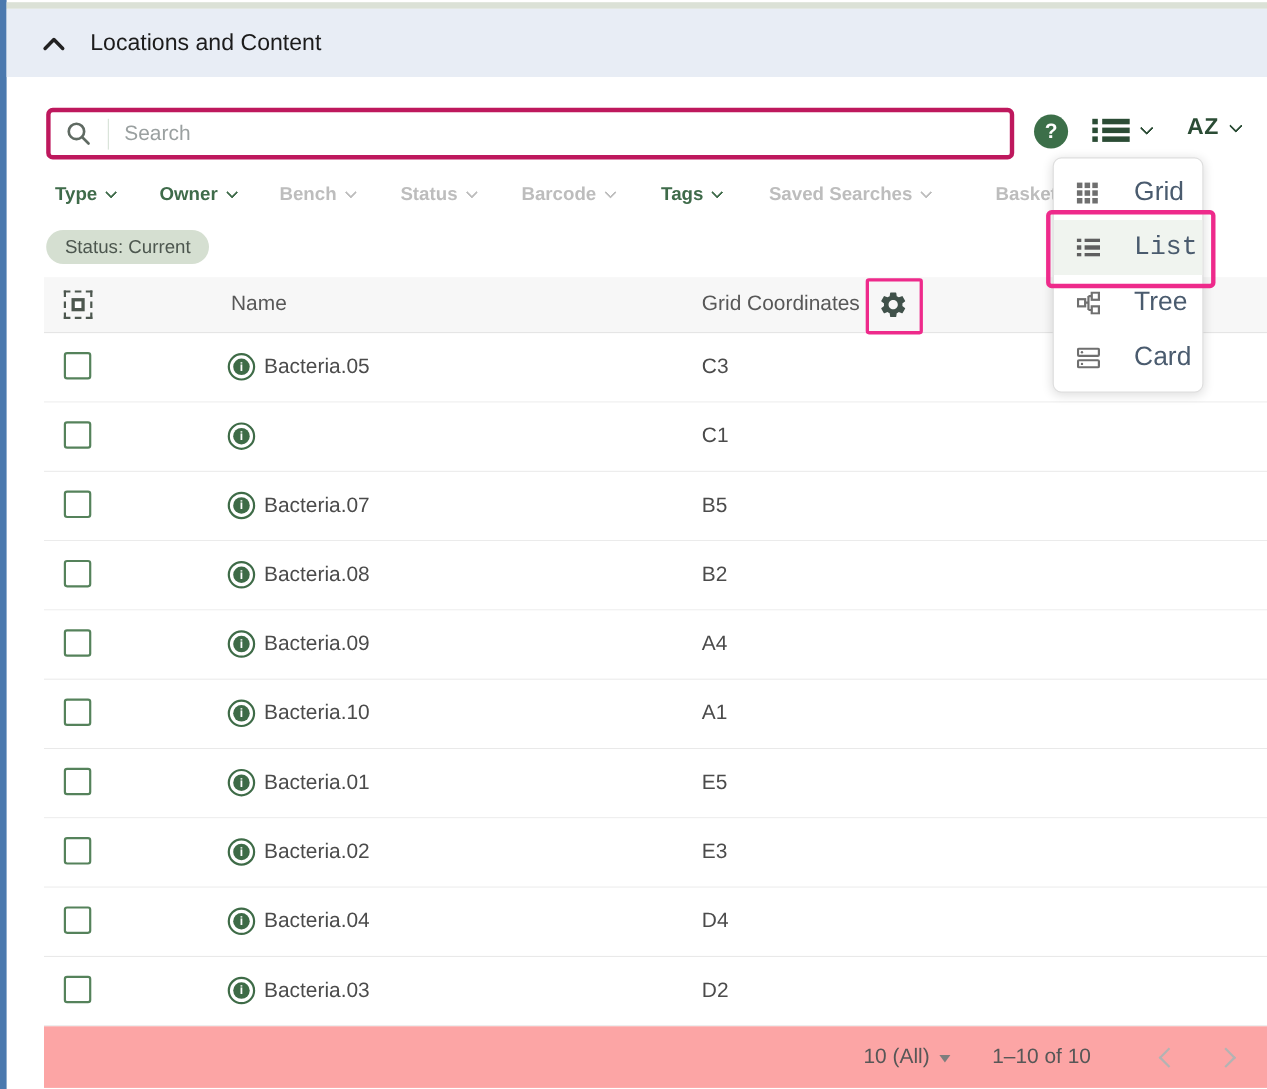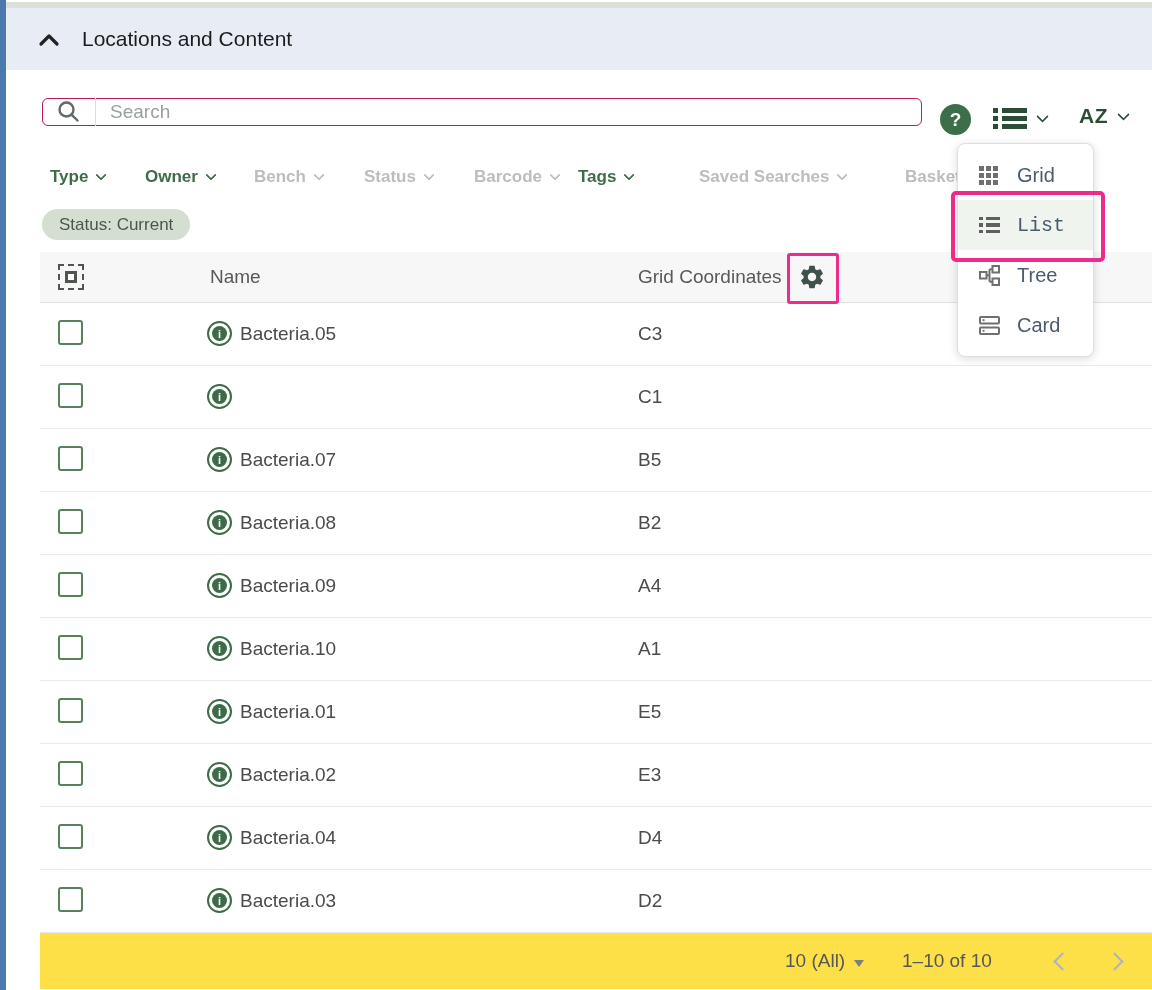--- a/index.html
+++ b/index.html
@@ -8,22 +8,22 @@
     font-family:"Liberation Sans", sans-serif;background:#fff;
   }
   
   .left-accent{position:absolute;left:0;top:0;width:6px;height:990px;background:#4b79ae;}
   .top-strip{position:absolute;left:6px;top:2px;width:1146px;height:6px;background:#dbe1d6;}
   .header-band{position:absolute;left:6px;top:8px;width:1146px;height:62px;background:#e8edf5;padding-left:21px;}
   .collapse-chevron{position:absolute;left:32px;top:25px;width:24px;height:24px;cursor:pointer;}
   .panel-title{position:absolute;left:76px;top:0;height:62px;line-height:62px;font-size:21px;color:#1c1c1c;}
 
   
-  .search-box{position:absolute;left:42px;top:98px;width:880px;height:28px;box-sizing:border-box;
-    border:1px solid #be185d;border-radius:6px;background:#fff;display:flex;align-items:center;}
+  .search-box{position:absolute;left:42px;top:98px;width:880px;height:47px;box-sizing:border-box;
+    border:4px solid #be185d;border-radius:6px;background:#fff;display:flex;align-items:center;}
   .search-icon-wrap{width:52px;display:flex;align-items:center;justify-content:center;}
   .search-divider{width:1px;height:28px;background:#d6e2d6;}
   .search-input{flex:1;border:none;outline:none;font-size:19px;color:#444;padding:0 14px;background:transparent;
     font-family:"Liberation Sans",sans-serif;}
   .search-input::placeholder{color:#9aa0a0;}
   .help-btn{position:absolute;left:940px;top:104px;width:31px;height:31px;border-radius:50%;background:#3c6f49;
     color:#fff;font-size:19px;font-weight:bold;display:flex;align-items:center;justify-content:center;cursor:pointer;}
   .view-btn{position:absolute;left:993px;top:108px;display:flex;align-items:center;cursor:pointer;color:#2b4c35;}
   .sort-btn{position:absolute;left:1079px;top:104px;display:flex;align-items:center;cursor:pointer;color:#2b4c35;}
   .sort-label{font-size:21px;font-weight:bold;letter-spacing:0.5px;}
@@ -60,36 +60,36 @@
   .cb{position:absolute;left:18px;top:17px;width:25px;height:25px;box-sizing:border-box;border:2px solid #55825b;
     border-radius:3px;background:#fff;cursor:pointer;}
   .info{position:absolute;left:167px;top:18px;width:25px;height:25px;box-sizing:border-box;border:2px solid #3e6b47;
     border-radius:50%;display:flex;align-items:center;justify-content:center;}
   .info .info-inner{width:15px;height:15px;border-radius:50%;background:#3e6b47;color:#fff;font-size:11px;
     font-weight:bold;display:flex;align-items:center;justify-content:center;}
   .row-name{position:absolute;left:200px;top:0;line-height:62px;font-size:19px;color:#4b4b4b;}
   .row-grid{position:absolute;left:598px;top:0;line-height:62px;font-size:19px;color:#4b4b4b;}
 
   
-  .tfoot{position:relative;height:56px;background:#fde047;}
+  .tfoot{position:relative;height:56px;background:#fca5a5;}
   .page-size{position:absolute;left:745px;top:0;line-height:56px;font-size:19px;color:#575757;cursor:pointer;}
   .tri-down{display:inline-block;width:0;height:0;border-left:5.5px solid transparent;border-right:5.5px solid transparent;
     border-top:7px solid #7e7e7e;margin-left:9px;}
   .page-range{position:absolute;left:862px;top:0;line-height:56px;font-size:19px;color:#575757;}
   .pg-chev{position:absolute;top:22px;width:11px;height:11px;border-right:2.5px solid #b3b3b3;border-bottom:2.5px solid #b3b3b3;cursor:pointer;}
   .pg-prev{left:1016px;transform:rotate(135deg);}
   .pg-next{left:1068px;transform:rotate(-45deg);}
 
   
   .view-menu{position:absolute;left:957px;top:143px;width:137px;box-sizing:border-box;background:#fff;
     border:1px solid #dedede;border-radius:8px;box-shadow:0 2px 10px rgba(0,0,0,.14);padding:6px 0;z-index:20;}
   .menu-item{height:50px;display:flex;align-items:center;padding-left:21px;cursor:pointer;}
   .menu-item.selected{background:#f0f4ef;font-family:Liberation Mono, monospace;}
   .menu-item .mi-icon{width:24px;display:flex;align-items:center;justify-content:flex-start;}
-  .menu-item .mi-label{margin-left:14px;font-size:20px;color:#4a5b6e;}
+  .menu-item .mi-label{margin-left:28px;font-size:24px;color:#4a5b6e;}
   .icon-grid{width:19px;height:19px;display:grid;grid-template-columns:repeat(3,5px);grid-template-rows:repeat(3,5px);gap:2px;}
   .icon-grid span{background:#6f6f6f;}
   .icon-list{width:21px;display:flex;flex-direction:column;gap:3px;}
   .icon-list .r{display:flex;align-items:center;gap:3px;}
   .icon-list .d{width:3.5px;height:3.5px;background:#5f5f5f;}
   .icon-list .b{width:14px;height:3.5px;background:#5f5f5f;}
 
   
   .annot{position:absolute;border:4px solid #ee2a8b;border-radius:5px;z-index:30;pointer-events:none;}
   .annot-gear{left:787px;top:253px;width:46px;height:45px;border-width:3px;border-radius:3px;}
@@ -148,21 +148,21 @@
   <div class="sort-btn">
     <span class="sort-label">AZ</span>
     <span class="chev"></span>
   </div>
 
   <span class="filter on" style="left:50px"><span>Type</span><span class="chev"></span></span>
   <span class="filter on" style="left:145px"><span>Owner</span><span class="chev"></span></span>
   <span class="filter off" style="left:254px"><span>Bench</span><span class="chev"></span></span>
   <span class="filter off" style="left:364px"><span>Status</span><span class="chev"></span></span>
   <span class="filter off" style="left:474px"><span>Barcode</span><span class="chev"></span></span>
-  <span class="filter on" style="left:578px"><span>Tags</span><span class="chev"></span></span>
+  <span class="filter on" style="left:601px"><span>Tags</span><span class="chev"></span></span>
   <span class="filter off" style="left:699px"><span>Saved Searches</span><span class="chev"></span></span>
   <span class="filter off" style="left:905px"><span>Basket</span><span class="chev"></span></span>
 
   <span class="chip">Status: Current</span>
 
   <div class="table">
     <div class="thead">
       <span class="select-all">
           <span class="inner"></span>
         </span>

